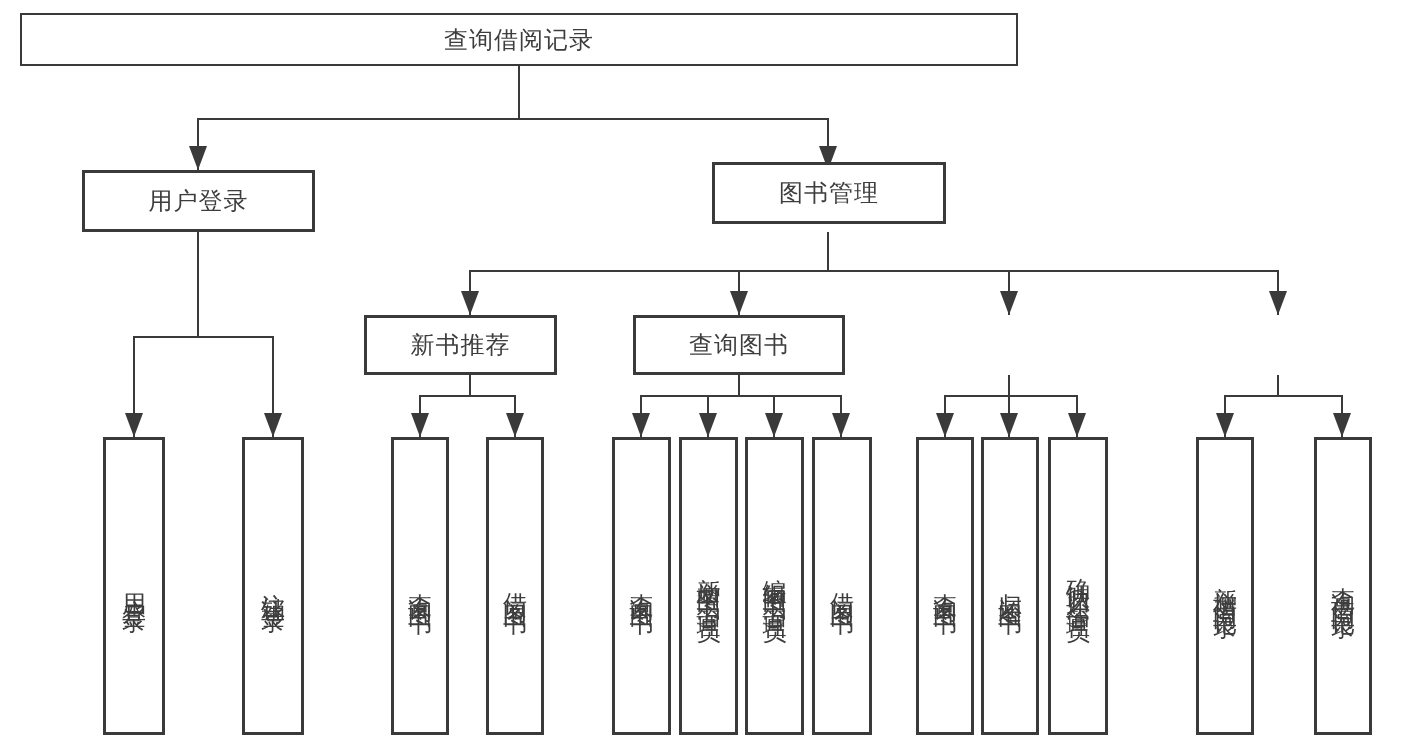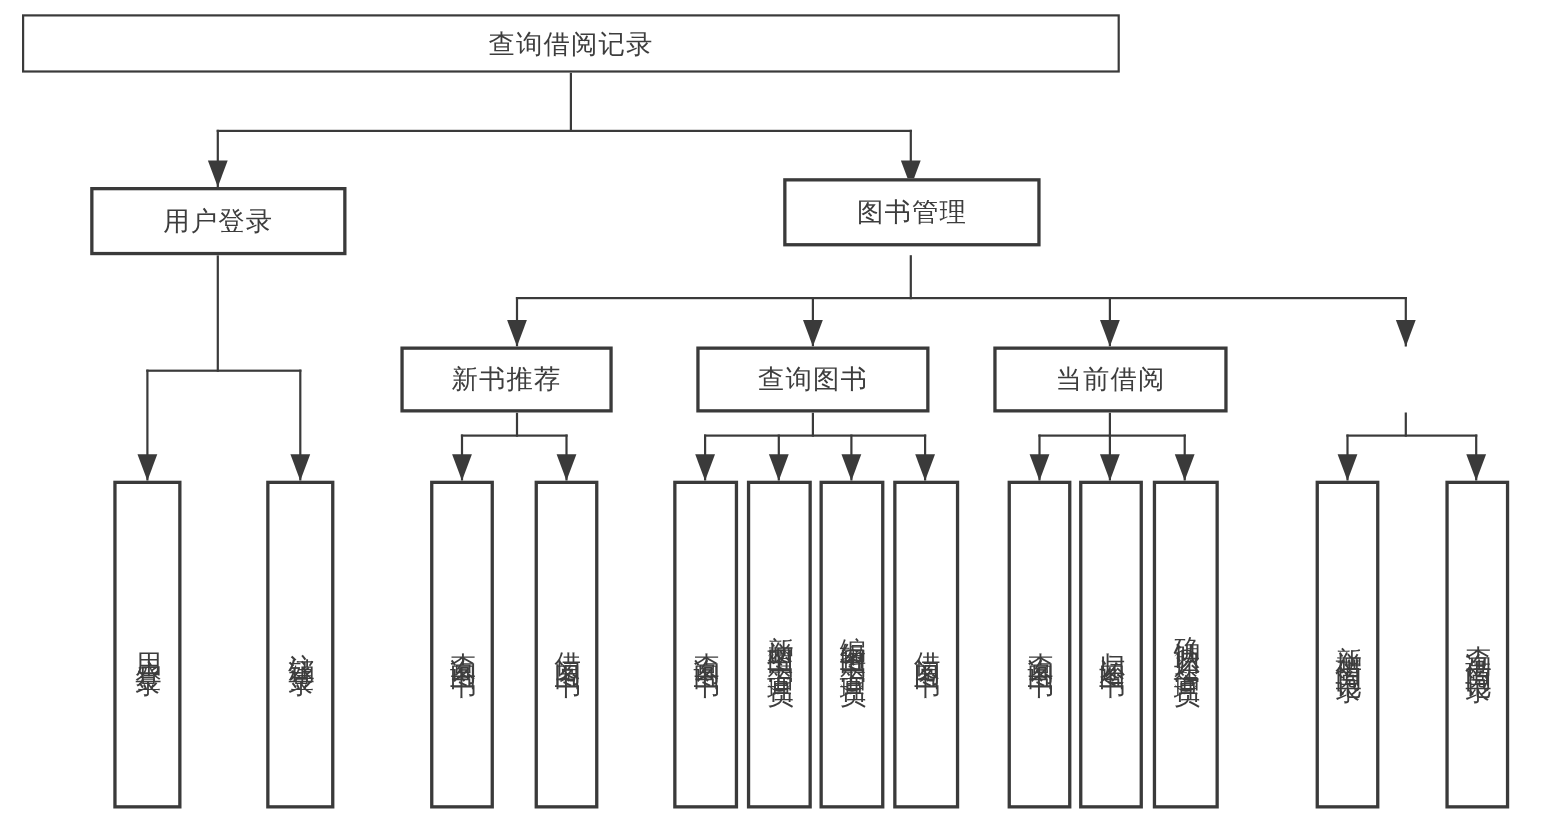--- a/index.html
+++ b/index.html
@@ -63,23 +63,20 @@
   </div>
   <div class="box" style="left:712px;top:162px;width:234px;height:62px;">
     <span class="hlbl">图书管理</span>
   </div>
 
   <div class="box" style="left:364px;top:315px;width:193px;height:60px;">
     <span class="hlbl">新书推荐</span>
   </div>
   <div class="box" style="left:633px;top:315px;width:212px;height:60px;">
     <span class="hlbl">查询图书</span>
-  </div>
-  <div class="box" style="left:903px;top:315px;width:213px;height:60px;">
-    <span class="hlbl">当前借阅</span>
   </div>
 
   <div class="box leaf" style="left:103px;top:437px;width:62px;">
     <span class="vlbl">用户登录</span>
   </div>
   <div class="box leaf" style="left:242px;top:437px;width:62px;">
     <span class="vlbl">注销登录</span>
   </div>
 
   <div class="box leaf" style="left:391px;top:437px;width:58px;">

